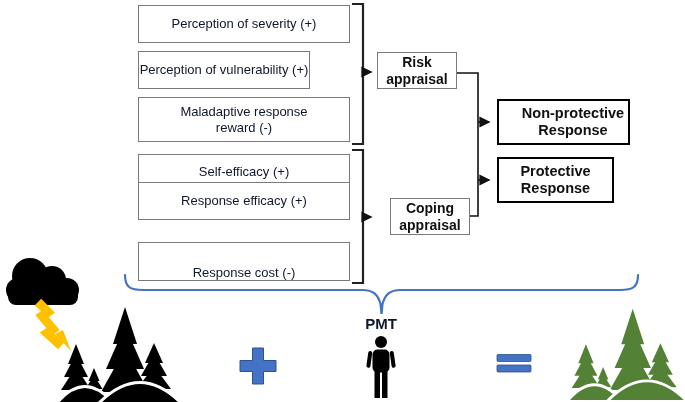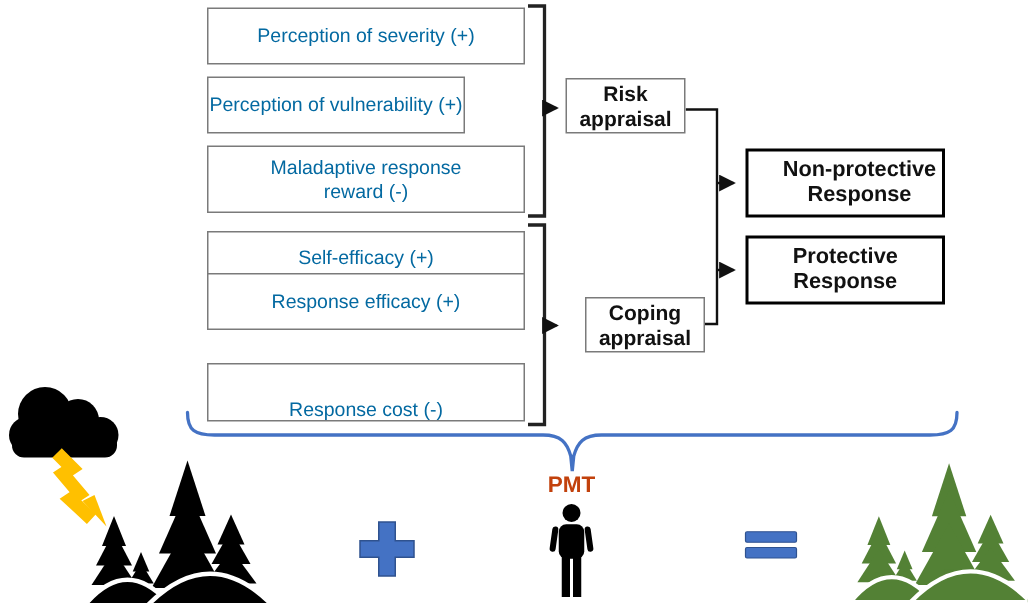--- a/index.html
+++ b/index.html
@@ -2,38 +2,38 @@
 <html><head>
 <meta charset="utf-8">
 <style>
   html,body{margin:0;padding:0;background:#fff;}
   #stage{
     position:relative;width:685px;height:402px;background:#ffffff;
     font-family:"Liberation Sans", sans-serif;overflow:hidden;
   }
   .box{
     position:absolute;display:flex;align-items:center;justify-content:center;
-    text-align:center;color:#0369a1;background:#fff;box-sizing:border-box;
+    text-align:center;color:#0f172a;background:#fff;box-sizing:border-box;
     line-height:1.18;
   }
   .factor{
     border:1.5px solid #7a7a7a;font-size:13px;
   }
   .factor .inner{max-width:170px;}
   .appraisal{
     border:1.5px solid #7a7a7a;font-weight:bold;font-size:14px;color:#111;
   }
   .appraisal .inner{max-width:62px;}
   .response{
     border:2.5px solid #000;font-weight:bold;font-size:14.5px;color:#111;
   }
   .response .inner{max-width:110px;}
   #pmt-label{
     position:absolute;left:351px;top:315px;width:60px;text-align:center;
-    font-weight:bold;font-size:15px;color:#c2410c;
+    font-weight:bold;font-size:15px;color:#0f172a;
   }
   svg{position:absolute;left:0;top:0;}
 </style>
 </head>
 <body>
 
 <div id="stage">
 
   <svg width="685" height="402" viewBox="0 0 685 402">
     <defs>
@@ -132,19 +132,19 @@
   <div class="box appraisal" style="left:377px;top:52px;width:80px;height:37px;">
     <span class="inner">Risk appraisal</span>
   </div>
   <div class="box appraisal" style="left:378px;top:198px;width:80px;height:37px;margin-left:12px;">
     <span class="inner">Coping appraisal</span>
   </div>
 
   <div class="box response" style="left:497px;top:99px;width:133px;height:46px;justify-content:flex-end;">
     <span class="inner">Non-protective Response</span>
   </div>
-  <div class="box response" style="left:497px;top:157px;width:133px;height:46px;">
+  <div class="box response" style="left:497px;top:157px;width:117px;height:46px;">
     <span class="inner">Protective Response</span>
   </div>
 
   <div id="pmt-label">PMT</div>
 
 </div>
 
 </body></html>

